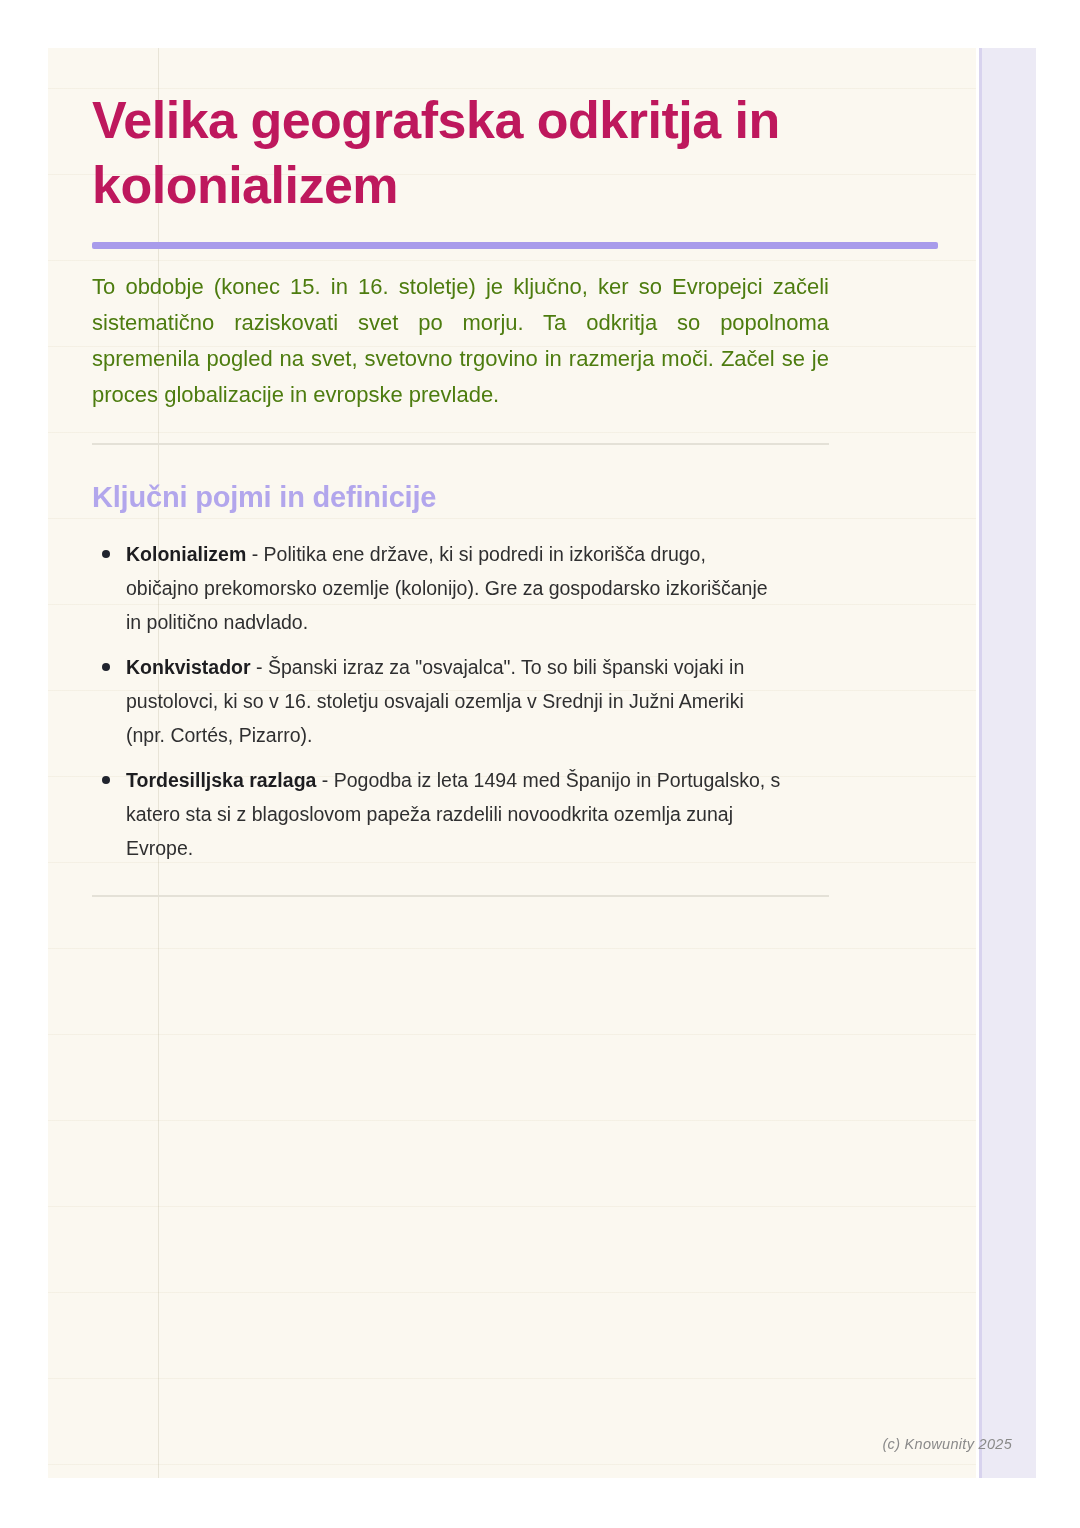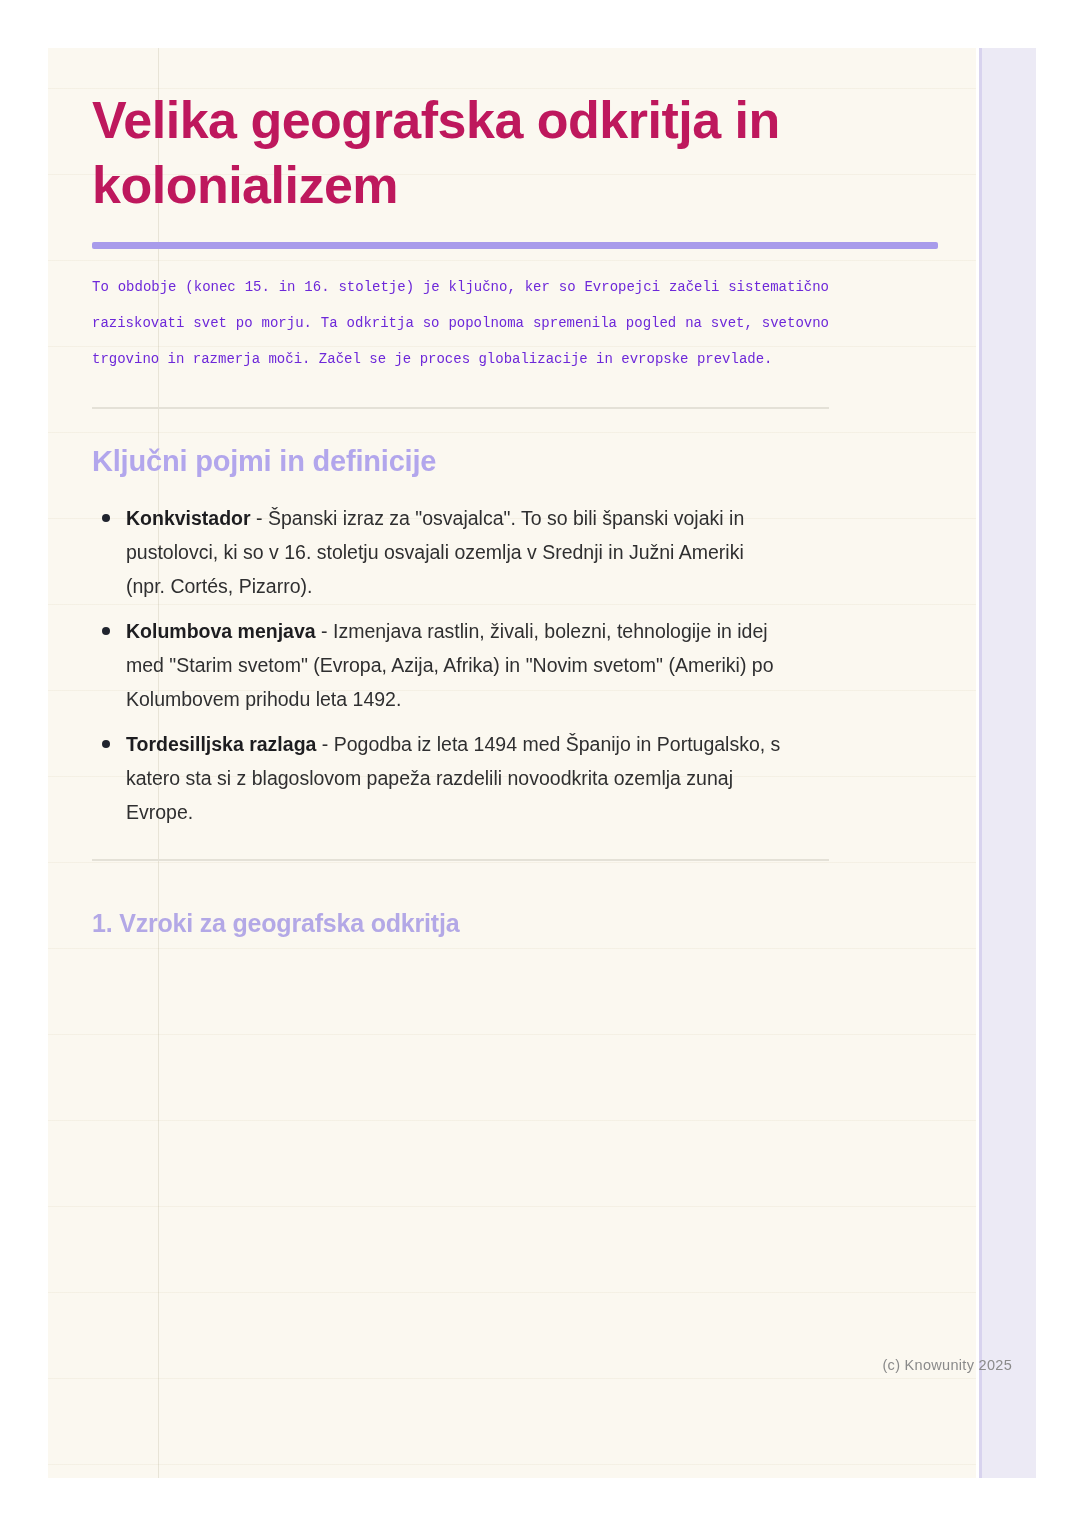--- a/index.html
+++ b/index.html
@@ -73,25 +73,24 @@
     margin: 46px 0 0 0;
     font-size: 25px;
     line-height: 32px;
     font-weight: bold;
     color: #B3A8E6;
     letter-spacing: -0.2px;
   }
   .intro-paragraph {
     margin: 20px 0 0 0;
     width: 737px;
-    font-size: 14px;
+    font-size: 22px;
     line-height: 36px;
-    color: #6d28d9;
+    color: #4d7c0f;
     text-align: justify;
-    font-family: Liberation Mono, monospace;
   }
   .divider {
     margin-top: 30px;
     width: 737px; height: 2px;
     background: #E4E1D7;
   }
   .terms-list {
     margin: 20px 0 0 0;
     padding: 0;
     list-style: none;
@@ -111,26 +110,27 @@
     width: 8px; height: 8px;
     border-radius: 50%;
     background: #20242E;
   }
   .term-label {
     font-weight: bold;
     color: #1D1D20;
   }
   .watermark {
     position: absolute;
-    top: 1357px;
+    top: 1436px;
     right: 68px;
     font-size: 14.5px;
     letter-spacing: 0.3px;
     color: #8A8A8A;
     z-index: 5;
+    font-style: italic;
   }
 </style>
 </head>
 <body>
 
 <div class="paper"></div>
 <div class="margin-line"></div>
 <div class="edge-band"></div>
 
 <div class="content">
@@ -140,34 +140,33 @@
 
   <p class="intro-paragraph">To obdobje (konec 15. in 16. stoletje) je ključno, ker so Evropejci začeli sistematično raziskovati svet po morju. Ta odkritja so popolnoma spremenila pogled na svet, svetovno trgovino in razmerja moči. Začel se je proces globalizacije in evropske prevlade.</p>
 
   <div class="divider"></div>
 
   <h2 class="section-heading h-terms">Ključni pojmi in definicije</h2>
 
   <ul class="terms-list">
     <li>
       <span class="bullet-dot"></span>
-      <b class="term-label">Konkvistador</b>
-      <span class="term-definition">- Španski izraz za "osvajalca". To so bili španski vojaki in pustolovci, ki so v 16. stoletju osvajali ozemlja v Srednji in Južni Ameriki (npr. Cortés, Pizarro).</span>
+      <b class="term-label">Kolonializem</b>
+      <span class="term-definition">- Politika ene države, ki si podredi in izkorišča drugo, običajno prekomorsko ozemlje (kolonijo). Gre za gospodarsko izkoriščanje in politično nadvlado.</span>
     </li>
     <li>
       <span class="bullet-dot"></span>
-      <b class="term-label">Kolumbova menjava</b>
-      <span class="term-definition">- Izmenjava rastlin, živali, bolezni, tehnologije in idej med "Starim svetom" (Evropa, Azija, Afrika) in "Novim svetom" (Ameriki) po Kolumbovem prihodu leta 1492.</span>
+      <b class="term-label">Konkvistador</b>
+      <span class="term-definition">- Španski izraz za "osvajalca". To so bili španski vojaki in pustolovci, ki so v 16. stoletju osvajali ozemlja v Srednji in Južni Ameriki (npr. Cortés, Pizarro).</span>
     </li>
     <li>
       <span class="bullet-dot"></span>
       <b class="term-label">Tordesilljska razlaga</b>
       <span class="term-definition">- Pogodba iz leta 1494 med Španijo in Portugalsko, s katero sta si z blagoslovom papeža razdelili novoodkrita ozemlja zunaj Evrope.</span>
     </li>
   </ul>
 
   <div class="divider"></div>
 
-  <h3 class="sub-heading">1. Vzroki za geografska odkritja</h3>
 
 </div>
 
 <div class="watermark">(c) Knowunity 2025</div>
 
 </body></html>

